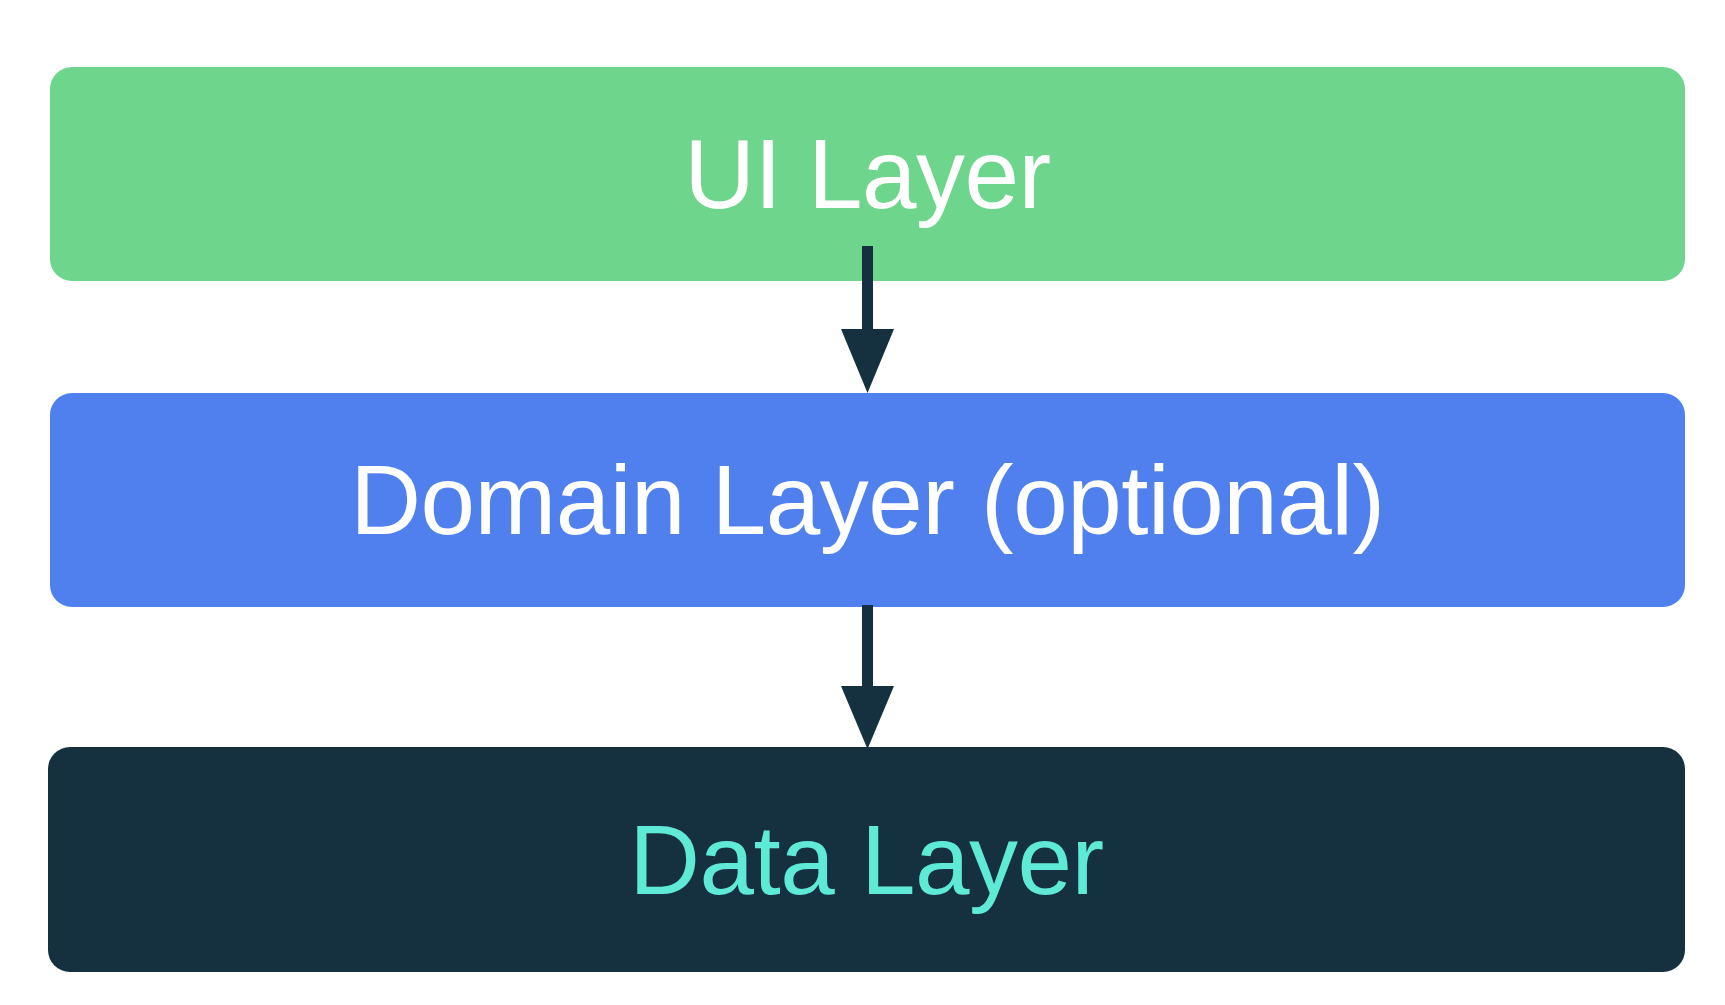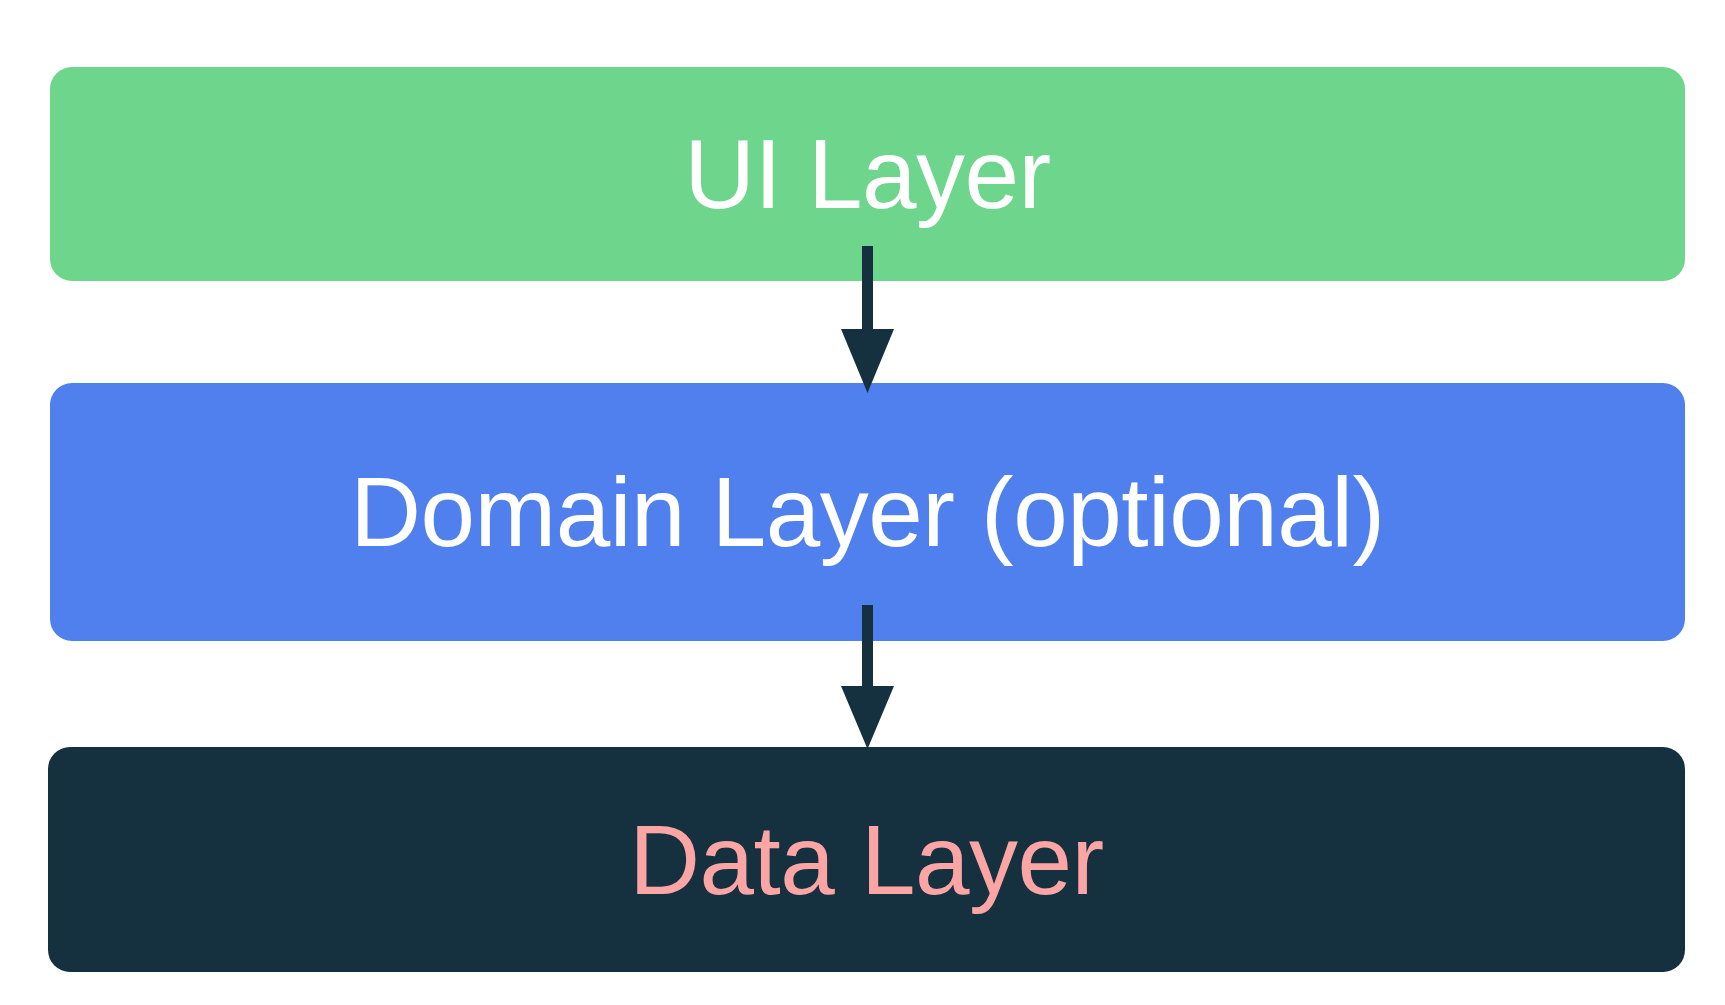--- a/index.html
+++ b/index.html
@@ -39,23 +39,23 @@
   
   #box-ui-layer {
     left: 50px;
     top: 34px;
     width: 1635px;
     height: 214px;
     margin-top: 33px;
   }
   #box-domain-layer {
     left: 50px;
-    top: 383px;
+    top: 393px;
     width: 1635px;
-    height: 258px;
+    height: 214px;
   }
   #box-data-layer {
     left: 48px;
     top: 747px;
     width: 1637px;
     height: 225px;
   }
   
   .connector {
     position: absolute;
@@ -73,21 +73,21 @@
 
   <div class="layer-box" id="box-ui-layer" style="background: rgb(109, 213, 140);">
     <span class="layer-label" style="color: rgb(255, 255, 255);">UI Layer</span>
   </div>
 
   <div class="layer-box" id="box-domain-layer" style="background: rgb(79, 128, 238);">
     <span class="layer-label" style="color: rgb(255, 255, 255);">Domain Layer (optional)</span>
   </div>
 
   <div class="layer-box" id="box-data-layer" style="background: rgb(21, 48, 63);">
-    <span class="layer-label" style="color: #fca5a5;">Data Layer</span>
+    <span class="layer-label" style="color: #5eead4;">Data Layer</span>
   </div>
 
   <svg class="connector" viewBox="0 0 1725 1005" xmlns="http://www.w3.org/2000/svg">
 
     <g>
       <rect id="arrow1-shaft" x="862" y="246" width="11" height="84" fill="#15303F"></rect>
       <polygon id="arrow1-head" points="841,329 894,329 867.5,393" fill="#15303F"></polygon>
     </g>
 
     <g>

